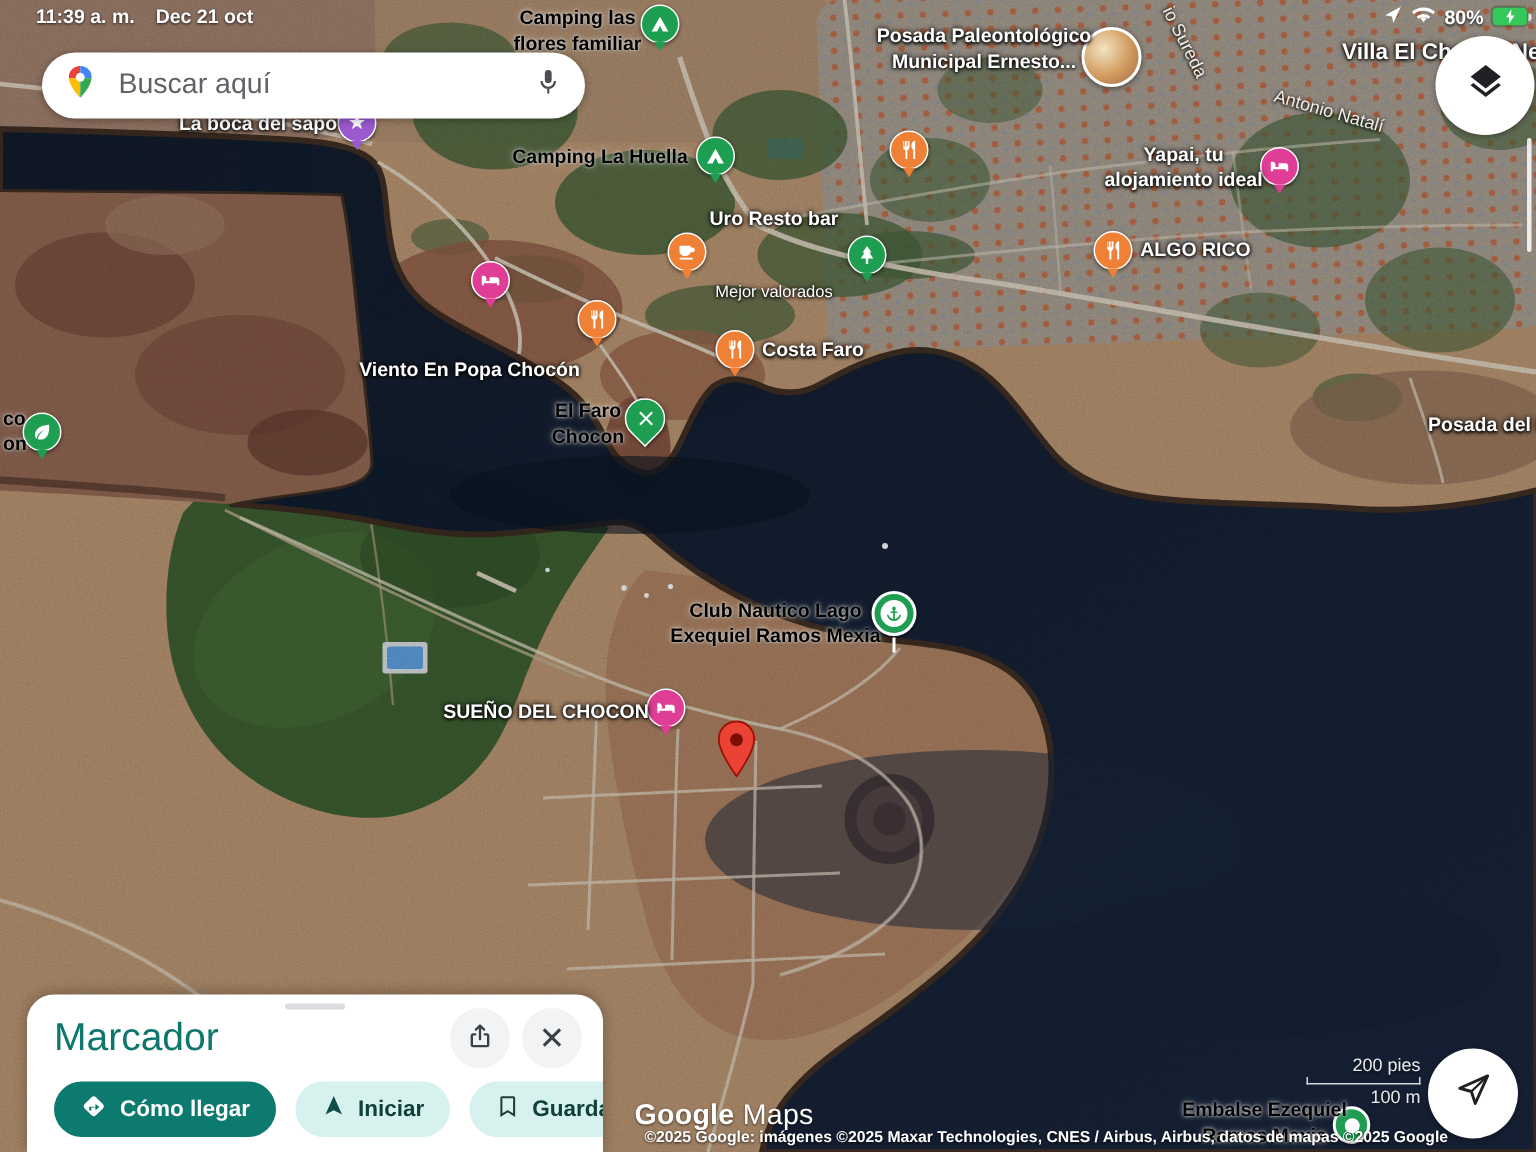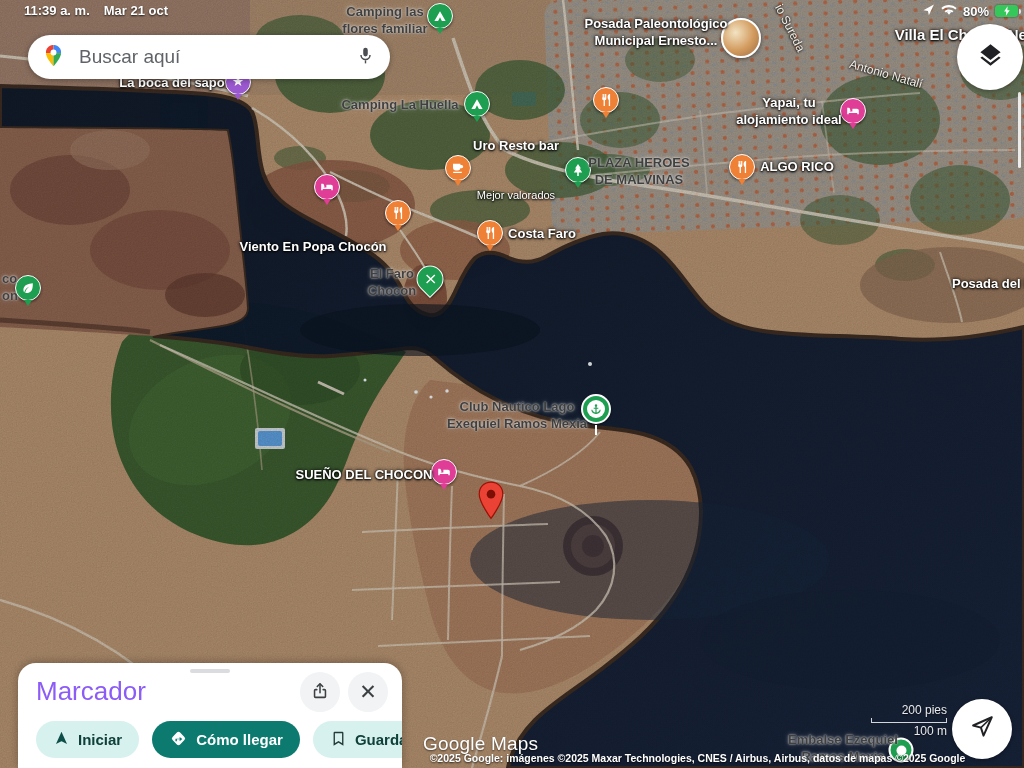--- a/index.html
+++ b/index.html
@@ -8,21 +8,21 @@
   .stage *{box-sizing:border-box;}
   #map-bg{position:absolute;inset:0;}
   #poi-layer{position:absolute;inset:0;}
   .poi{position:absolute;inset:0;pointer-events:none;}
   .poi > *{pointer-events:auto;}
 
   
   .poi-label{position:absolute;transform:translate(-50%,-50%);text-align:center;
     font-size:13px;font-weight:700;line-height:1.3;color:#fff;white-space:nowrap;
     text-shadow:0 1px 2px rgba(0,0,0,.95),0 0 3px rgba(0,0,0,.9),0 0 5px rgba(0,0,0,.6);}
-  .poi-label.green{color:#404040;
+  .poi-label.green{color:#000000;
     text-shadow:0 0 2px rgba(255,255,255,.85),0 0 4px rgba(255,255,255,.5),0 1px 3px rgba(0,0,0,.35);}
   .poi-label.align-left{transform:translate(0,-50%);text-align:left;}
   .poi-label .sub{font-size:11px;font-weight:500;margin-top:33px;}
   .street-label{position:absolute;font-size:12px;color:#f1ede6;white-space:nowrap;
     text-shadow:0 1px 2px rgba(0,0,0,.9),0 0 3px rgba(0,0,0,.8);}
 
   
   .ic-wrap{position:absolute;transform:translate(-50%,-50%);}
   .ic-circle{position:relative;display:flex;align-items:center;justify-content:center;
     width:26px;height:26px;border-radius:50%;border:1.6px solid #fff;color:#fff;
@@ -70,34 +70,34 @@
   .layers-btn{position:absolute;left:957px;top:24px;width:66px;height:66px;border-radius:50%;
     background:#fff;box-shadow:0 1px 5px rgba(0,0,0,.35);display:flex;align-items:center;justify-content:center;}
   .send-btn{position:absolute;left:952px;top:699px;width:60px;height:60px;border-radius:50%;
     background:#fff;box-shadow:0 1px 5px rgba(0,0,0,.35);display:flex;align-items:center;justify-content:center;}
   .scroll-ind{position:absolute;right:3px;top:92px;width:3px;height:76px;border-radius:2px;
     background:rgba(255,255,255,.85);}
 
   
   .gm-watermark{position:absolute;left:423px;top:733px;color:#fff;font-size:19px;
     text-shadow:0 1px 2px rgba(0,0,0,.6);letter-spacing:.2px;}
-  .gm-watermark b{font-weight:400;}
+  .gm-watermark b{font-weight:700;}
   .copyright{position:absolute;left:405px;top:752px;width:585px;text-align:center;color:#fff;
     font-size:10.5px;font-weight:700;text-shadow:0 1px 2px rgba(0,0,0,.8);white-space:nowrap;}
   .scalebox{position:absolute;right:77px;top:703px;width:76px;text-align:right;color:#e8eaed;
     font-size:12px;text-shadow:0 1px 2px rgba(0,0,0,.7);}
   .scalebox .bar{margin:1px 0;height:5px;border-left:1px solid #e8eaed;border-right:1px solid #e8eaed;
     border-bottom:1px solid #e8eaed;opacity:.9;}
 
   
   .sheet{position:absolute;left:18px;top:663px;width:384px;height:105px;background:#fff;
     border-radius:18px 18px 0 0;box-shadow:0 -1px 10px rgba(0,0,0,.28);overflow:hidden;}
   .sheet-handle{position:absolute;left:50%;top:6px;width:40px;height:4px;margin-left:-20px;
     border-radius:2px;background:#dadce0;}
-  .sheet-title{position:absolute;left:18px;top:13px;font-size:26px;font-weight:500;color:#8b5cf6;}
+  .sheet-title{position:absolute;left:18px;top:13px;font-size:26px;font-weight:500;color:#0f766e;}
   .round-btn{position:absolute;top:9px;width:40px;height:40px;border-radius:50%;background:#f1f3f4;
     display:flex;align-items:center;justify-content:center;border:none;cursor:pointer;}
   .round-btn.share{right:62px;}
   .round-btn.close{right:14px;font-size:21px;color:#3c4043;font-weight:400;}
   .chips{position:absolute;left:18px;top:58px;display:flex;gap:13px;align-items:center;width:400px;}
   .chip{display:flex;align-items:center;gap:8px;height:37px;border-radius:19px;border:none;
     padding:0 17px;font-family:"Liberation Sans",sans-serif;font-size:15px;font-weight:700;
     white-space:nowrap;cursor:pointer;}
   .chip.primary{background:#0c7a6f;color:#fff;}
   .chip.secondary{background:#d7f1ee;color:#10403a;}
@@ -304,24 +304,20 @@
       </div>
       <div class="poi">
         <span class="ic-wrap" style="left: 578px; top: 170px;">
           <span class="ic-circle" style="background: rgb(30, 158, 80);">
             <svg viewBox="0 0 14 14" fill="currentColor">
               <path d="M7 1 10 5.4H8.6L11.2 9.4H7.8V13H6.2V9.4H2.8L5.4 5.4H4Z"></path>
             </svg>
             <span class="ic-tail" style="border-top-color: rgb(30, 158, 80);"></span>
           </span>
         </span>
-        <div class="poi-label green" style="left: 639px; top: 172px;">
-          <div>PLAZA HEROES</div>
-          <div>DE MALVINAS</div>
-        </div>
       </div>
       <div class="poi">
         <span class="ic-wrap" style="left: 742px; top: 167px;">
           <span class="ic-circle" style="background: rgb(239, 129, 54);">
             <svg viewBox="0 0 14 14" fill="currentColor">
               <path d="M3.2 1v4.4c0 .9.6 1.6 1.4 1.8V13h1.3V7.2c.8-.2 1.4-.9 1.4-1.8V1H6.1v3.6h-.7V1H4.2v3.6h-.6V1Zm7.2 0c-1 .3-1.8 1.6-1.8 3.2 0 1.2.5 2.2 1.2 2.7V13h1.3V1Z"></path>
             </svg>
             <span class="ic-tail" style="border-top-color: rgb(239, 129, 54);"></span>
           </span>
         </span>
@@ -455,21 +451,21 @@
           <div>Embalse Ezequiel</div>
           <div>Ramos Mexia</div>
         </div>
       </div>
       <div class="street-label" style="left: 790px; top: 28px; transform: translate(-50%, -50%) rotate(63deg);">io Sureda</div>
       <div class="street-label" style="left: 886px; top: 74px; transform: translate(-50%, -50%) rotate(16deg);">Antonio Natalí</div>
     </div>
 
   <div class="status-left">
     <span>11:39 a. m.</span>
-    <span>Mar 21 oct</span>
+    <span>Dec 21 oct</span>
   </div>
   <div class="status-right">
     <span>
       <svg width="13" height="13" viewBox="0 0 14 14" fill="#fff">
           <path d="M1.5 7.8 12.8 1.6 7.4 13.2 6.4 8.6Z"></path>
         </svg>
     </span>
     <span>
       <svg width="16" height="12" viewBox="0 0 16 12" fill="#fff">
           <path d="M8 10.8 10 8.3a3.2 3.2 0 0 0-4 0ZM8 1C5 1 2.3 2.1.3 3.9l1.3 1.6A9.8 9.8 0 0 1 8 3.2c2.4 0 4.7.8 6.4 2.3l1.3-1.6A11.8 11.8 0 0 0 8 1Zm0 4.4c-1.7 0-3.3.6-4.5 1.6l1.3 1.6A5.6 5.6 0 0 1 8 7.4c1.2 0 2.3.4 3.2 1.2l1.3-1.6A7.6 7.6 0 0 0 8 5.4Z"></path>
@@ -549,40 +545,40 @@
             <path d="M7.5 9.5H6a1 1 0 0 0-1 1V17a1 1 0 0 0 1 1h10a1 1 0 0 0 1-1v-6.5a1 1 0 0 0-1-1h-1.5"></path>
             <path d="M11 13V3.5"></path>
             <path d="M8 6 11 3l3 3"></path>
           </svg>
       </span>
     </button>
     <button class="round-btn close">
       <span>✕</span>
     </button>
     <div class="chips">
-      <button class="chip secondary">
-        <span>
-          <svg width="17" height="17" viewBox="0 0 20 20">
-              <path d="M10 2 16.5 16.5 10 13.2 3.5 16.5Z" fill="#0e4f49"></path>
-            </svg>
-        </span>
-        <span>Iniciar</span>
-      </button>
       <button class="chip primary">
         <span>
           <svg width="19" height="19" viewBox="0 0 20 20">
               <rect x="4.4" y="4.4" width="11.2" height="11.2" rx="2.4" transform="rotate(45 10 10)" fill="#fff"></rect>
               <path d="M6.8 10.3h4.4V8.4l2.8 2.2-2.8 2.2v-1.9H8.3v2H6.8Z" fill="#0c7a6f"></path>
             </svg>
         </span>
         <span>Cómo llegar</span>
       </button>
       <button class="chip secondary">
         <span>
           <svg width="17" height="17" viewBox="0 0 20 20">
+              <path d="M10 2 16.5 16.5 10 13.2 3.5 16.5Z" fill="#0e4f49"></path>
+            </svg>
+        </span>
+        <span>Iniciar</span>
+      </button>
+      <button class="chip secondary">
+        <span>
+          <svg width="17" height="17" viewBox="0 0 20 20">
               <path d="M5.5 3h9c.3 0 .5.2.5.5V17l-5-3.1L5 17V3.5c0-.3.2-.5.5-.5Z" fill="none" stroke="#243b38" stroke-width="1.6"></path>
             </svg>
         </span>
         <span>Guardar</span>
       </button>
 
     </div>
   </div>
 
 </div>

